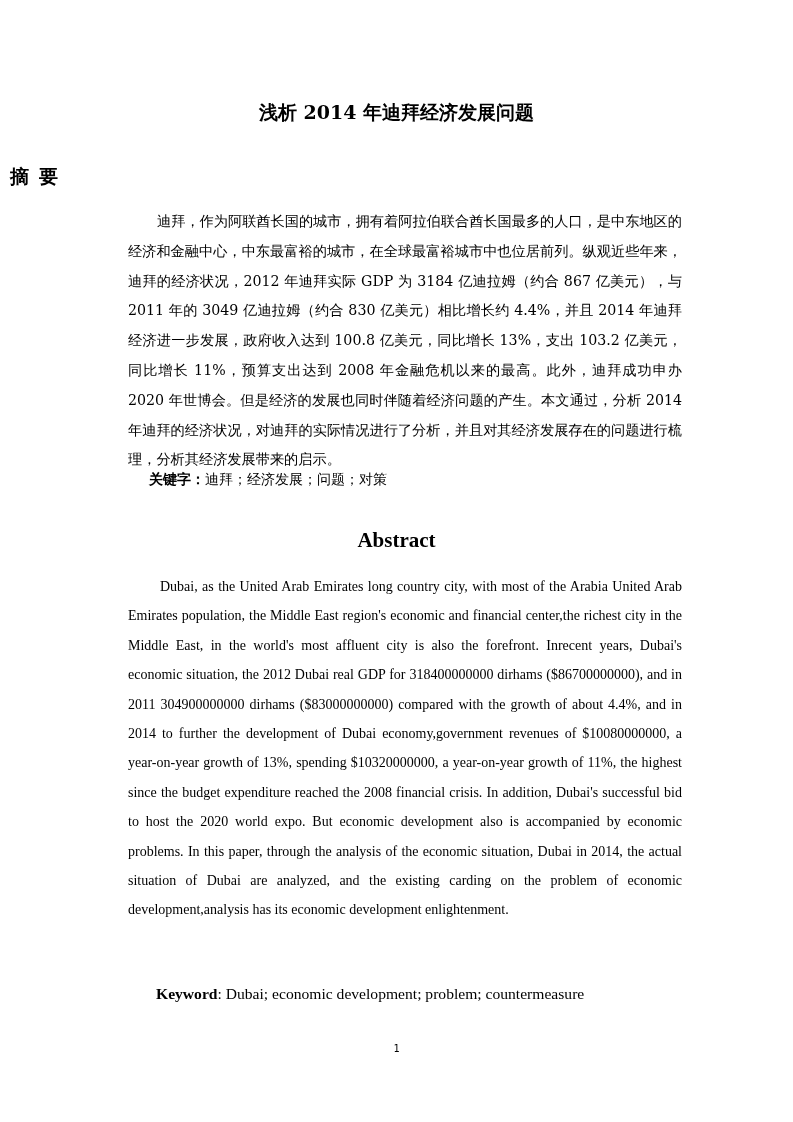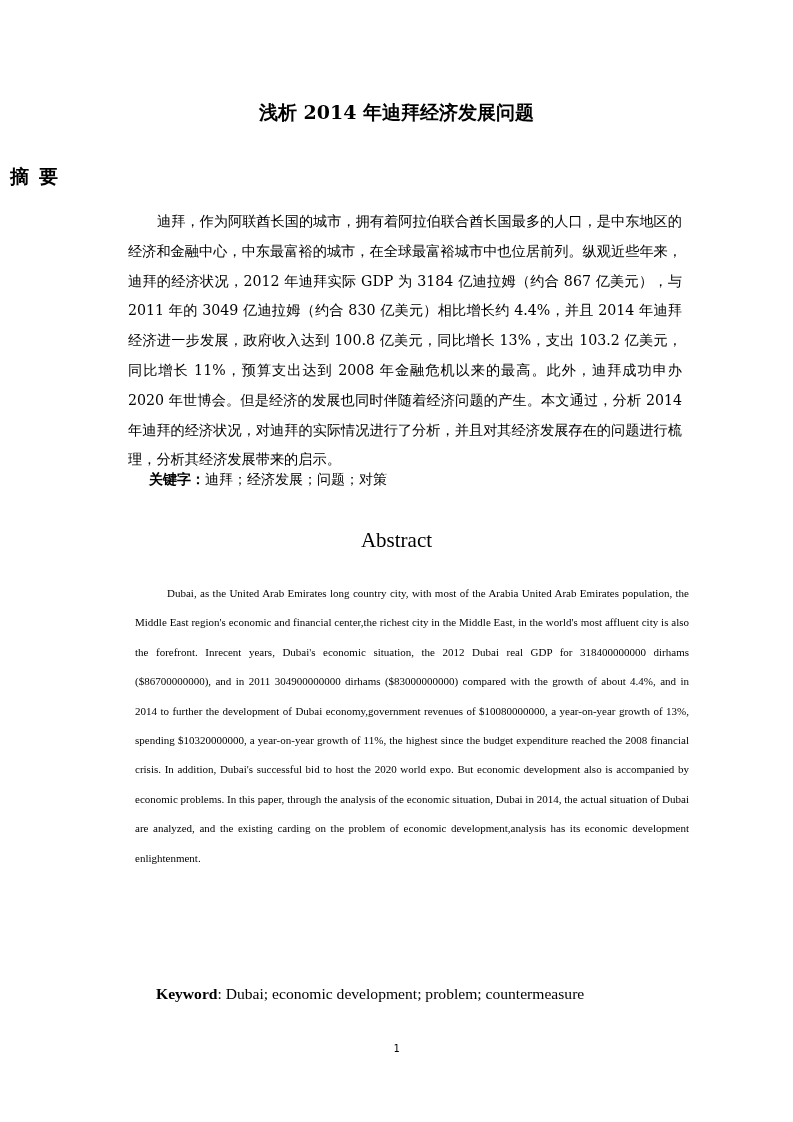--- a/index.html
+++ b/index.html
@@ -19,26 +19,26 @@
     font-family: "DejaVu Serif", "Liberation Serif", serif; font-size: 14.2px; line-height: 29.8px;
     text-align: justify; text-indent: 29px; margin: 8px;
   }
   .cn-keywords {
     position: absolute; left: 149px; top: 465px;
     font-family: "DejaVu Serif", "Liberation Serif", serif; font-size: 14px; line-height: 28px; margin: 0;
   }
   .kw-label { font-weight: bold; }
   .heading-en {
     position: absolute; left: 0; width: 793px; top: 526px; text-align: center;
-    font-family: "Liberation Serif", serif; font-weight: normal; font-size: 21px; line-height: 28px;
+    font-family: "Liberation Serif", serif; font-weight: bold; font-size: 21px; line-height: 28px;
   }
   .en-body {
     position: absolute; left: 120px; width: 554px; top: 564px;
-    font-family: "Liberation Serif", serif; font-size: 11px; line-height: 29.4px;
-    text-align: justify; text-indent: 32px; margin: 15px; word-spacing: 0px;
+    font-family: "Liberation Serif", serif; font-size: 14px; line-height: 29.4px;
+    text-align: justify; text-indent: 32px; margin: 8px; word-spacing: 0px;
   }
   .en-keywords {
     position: absolute; left: 152px; top: 976px;
     font-family: "Liberation Serif", serif; font-size: 15.6px; line-height: 28px; margin: 4px;
   }
   .page-number {
     position: absolute; left: 0; width: 793px; top: 1042px; text-align: center;
     font-family: "DejaVu Sans Mono", "Liberation Mono", monospace; font-size: 10px; line-height: 14px;
   }
 </style>

